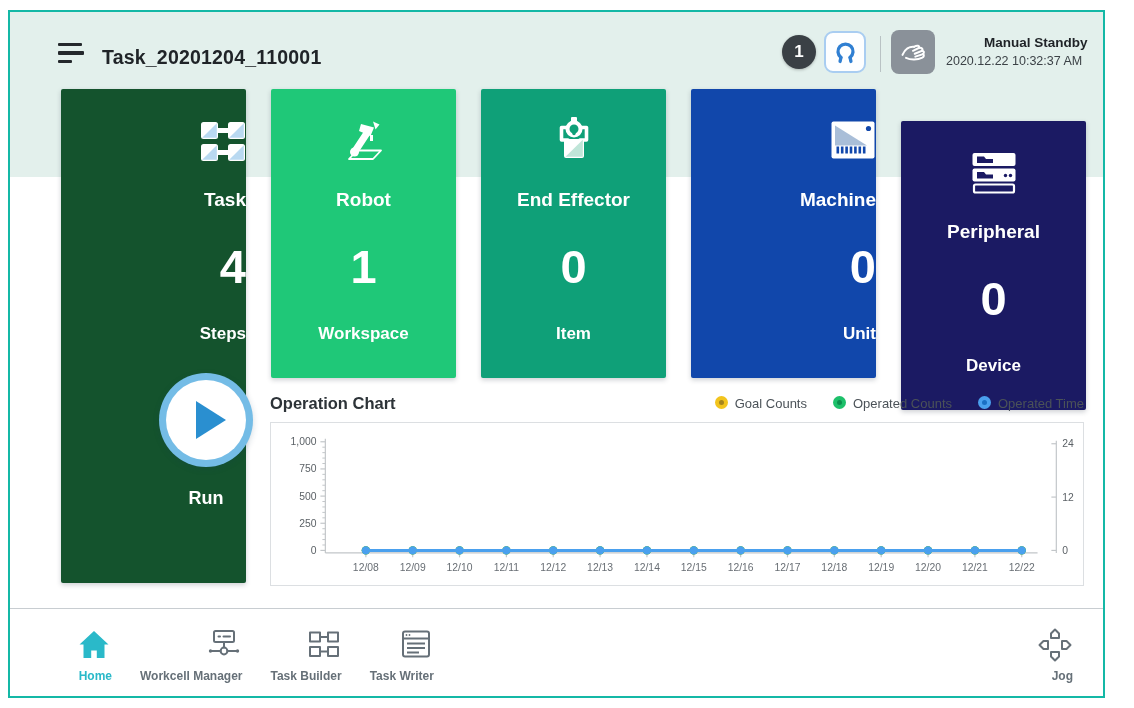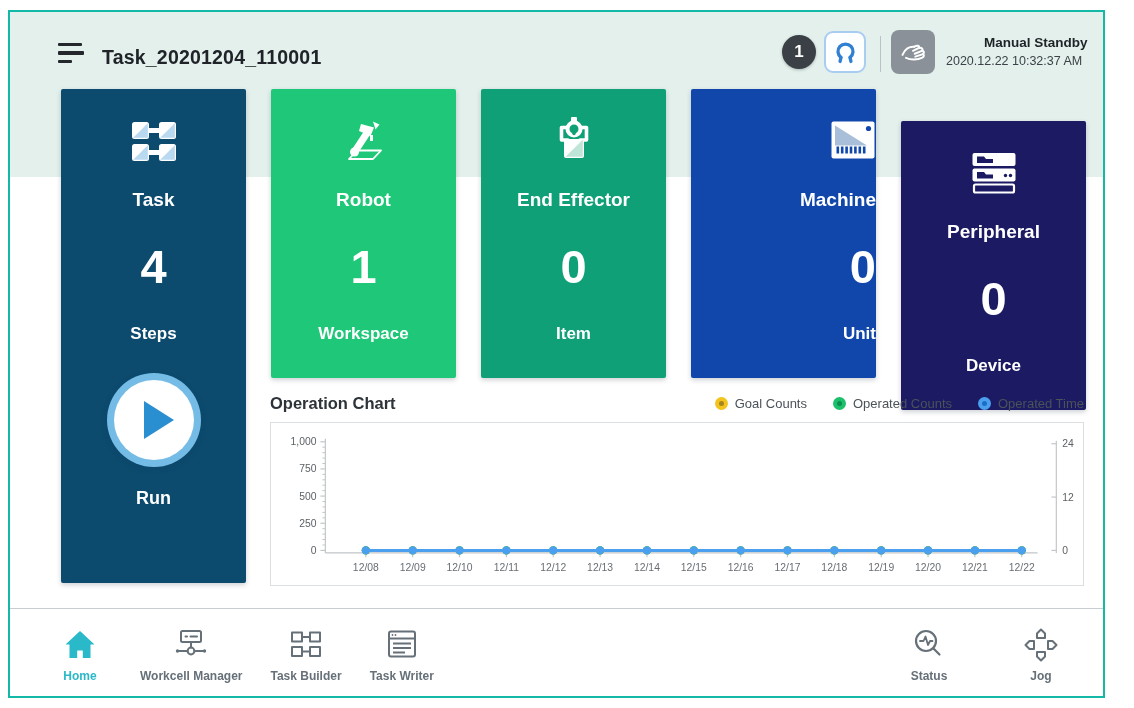--- a/index.html
+++ b/index.html
@@ -34,34 +34,34 @@
   .card .c-unit { font-size:17px; font-weight:700; margin-top:30px; }
   .run-wrap { margin-top:36px; display:flex; flex-direction:column; align-items:center; cursor:pointer; }
   .run-circle { width:80px; height:80px; border-radius:50%; background:#ffffff; box-shadow:0 0 0 7px #74bce6, 0 2px 6px 7px rgba(20,60,90,.18); position:relative; }
   .run-circle .play { position:absolute; left:30px; top:21px; width:0; height:0; border-left:30px solid #2a8fd0; border-top:19px solid transparent; border-bottom:19px solid transparent; }
   .run-label { font-size:18px; font-weight:700; margin-top:28px; color:#fff; }
 
   
   .chart-head { position:absolute; left:260px; top:382px; width:814px; display:flex; align-items:center; justify-content:space-between; }
   .chart-title { font-size:16.5px; font-weight:700; color:#2d3338; }
   .legend { display:flex; gap:26px; align-items:center; }
-  .legend-item { display:flex; align-items:center; gap:7px; cursor:pointer; }
+  .legend-item { display:flex; align-items:flex-start; gap:7px; cursor:pointer; }
   .legend-item .dot { width:13px; height:13px; border-radius:50%; position:relative; }
   .legend-item .dot-inner { position:absolute; left:4px; top:4px; width:5px; height:5px; border-radius:50%; }
   .legend-item .l-text { font-size:13px; color:#4b5258; }
   .chart-box { position:absolute; left:260px; top:410px; width:814px; height:164px; border:1px solid #dcdfe2; background:#fff; }
   .chart-box svg { display:block; width:100%; height:100%; }
 
   
   .nav-divider { position:absolute; left:0; top:596px; width:100%; height:1px; background:#c8cdd1; }
   .bottom-nav { position:absolute; left:0; top:597px; width:100%; height:91px; display:flex; align-items:center; justify-content:space-between; padding:0 30px 0 38px; }
   .nav-group { display:flex; align-items:flex-start; }
   .nav-group.left { gap:28px; }
   .nav-group.right { gap:48px; }
-  .nav-item { display:flex; flex-direction:column; align-items:center; gap:6px; cursor:pointer; min-width:64px; }
+  .nav-item { display:flex; flex-direction:column; align-items:flex-end; gap:6px; cursor:pointer; min-width:64px; }
   .nav-item svg { display:block; }
   .nav-item .n-label { font-size:12px; font-weight:700; color:inherit; white-space:nowrap; }
 </style>
 </head>
 <body>
 
 <div class="frame">
 
   <div class="header">
     <div class="hamburger">
@@ -89,21 +89,21 @@
       </svg>
     </div>
     <div class="mode-text">
       <span class="mode-label">Manual Standby</span>
       <span class="mode-time">2020.12.22 10:32:37 AM</span>
     </div>
   </div>
 
   <div class="cards">
 
-    <div class="card tall" style="background: #0c4a6e;">
+    <div class="card tall" style="background: #14532d; align-items: flex-end;">
       <div class="icon-area">
         <svg width="46" height="41" viewBox="0 0 46 41">
           <g>
             <rect x="1" y="1" width="17" height="17" rx="2.5" fill="#fff"></rect>
             <polygon points="2.2,16.8 16.8,2.2 16.8,16.8" fill="#b9d9f1"></polygon>
             <rect x="18" y="7" width="10" height="5" fill="#fff"></rect>
             <rect x="28" y="1" width="17" height="17" rx="2.5" fill="#fff"></rect>
             <polygon points="29.2,16.8 43.8,2.2 43.8,16.8" fill="#b9d9f1"></polygon>
           </g>
           <g>
@@ -379,28 +379,20 @@
           <path d="M5,11.5 H31"></path>
           <circle cx="8.5" cy="8" r="0.9" fill="currentColor" stroke="none"></circle>
           <circle cx="11.5" cy="8" r="0.9" fill="currentColor" stroke="none"></circle>
           <path d="M9,16.5 H27 M9,21 H27 M9,25.5 H21"></path>
         </svg>
         <span class="n-label">Task Writer</span>
       </div>
     </div>
     <div class="nav-group right">
       <div class="nav-item" style="color: rgb(102, 112, 120);">
-        <svg width="36" height="36" viewBox="0 0 36 36" fill="none" stroke="currentColor" stroke-width="2.2" stroke-linecap="round">
-          <circle cx="15" cy="14" r="10"></circle>
-          <polyline points="9,14 12.5,14 14.5,9.5 17,18 19,14 21.5,14" stroke-width="1.8" stroke-linejoin="round"></polyline>
-          <path d="M22.5,21.5 L28.5,27.5"></path>
-        </svg>
-        <span class="n-label">Status</span>
-      </div>
-      <div class="nav-item" style="color: rgb(102, 112, 120);">
         <svg width="36" height="36" viewBox="0 0 36 36" fill="none" stroke="currentColor" stroke-width="2" stroke-linejoin="round">
           <polygon points="18,2.5 22,6.5 22,11 14,11 14,6.5"></polygon>
           <polygon points="18,33.5 22,29.5 22,25 14,25 14,29.5"></polygon>
           <polygon points="2.5,18 6.5,14 11,14 11,22 6.5,22"></polygon>
           <polygon points="33.5,18 29.5,14 25,14 25,22 29.5,22"></polygon>
         </svg>
         <span class="n-label">Jog</span>
       </div>
     </div>
   </div>

